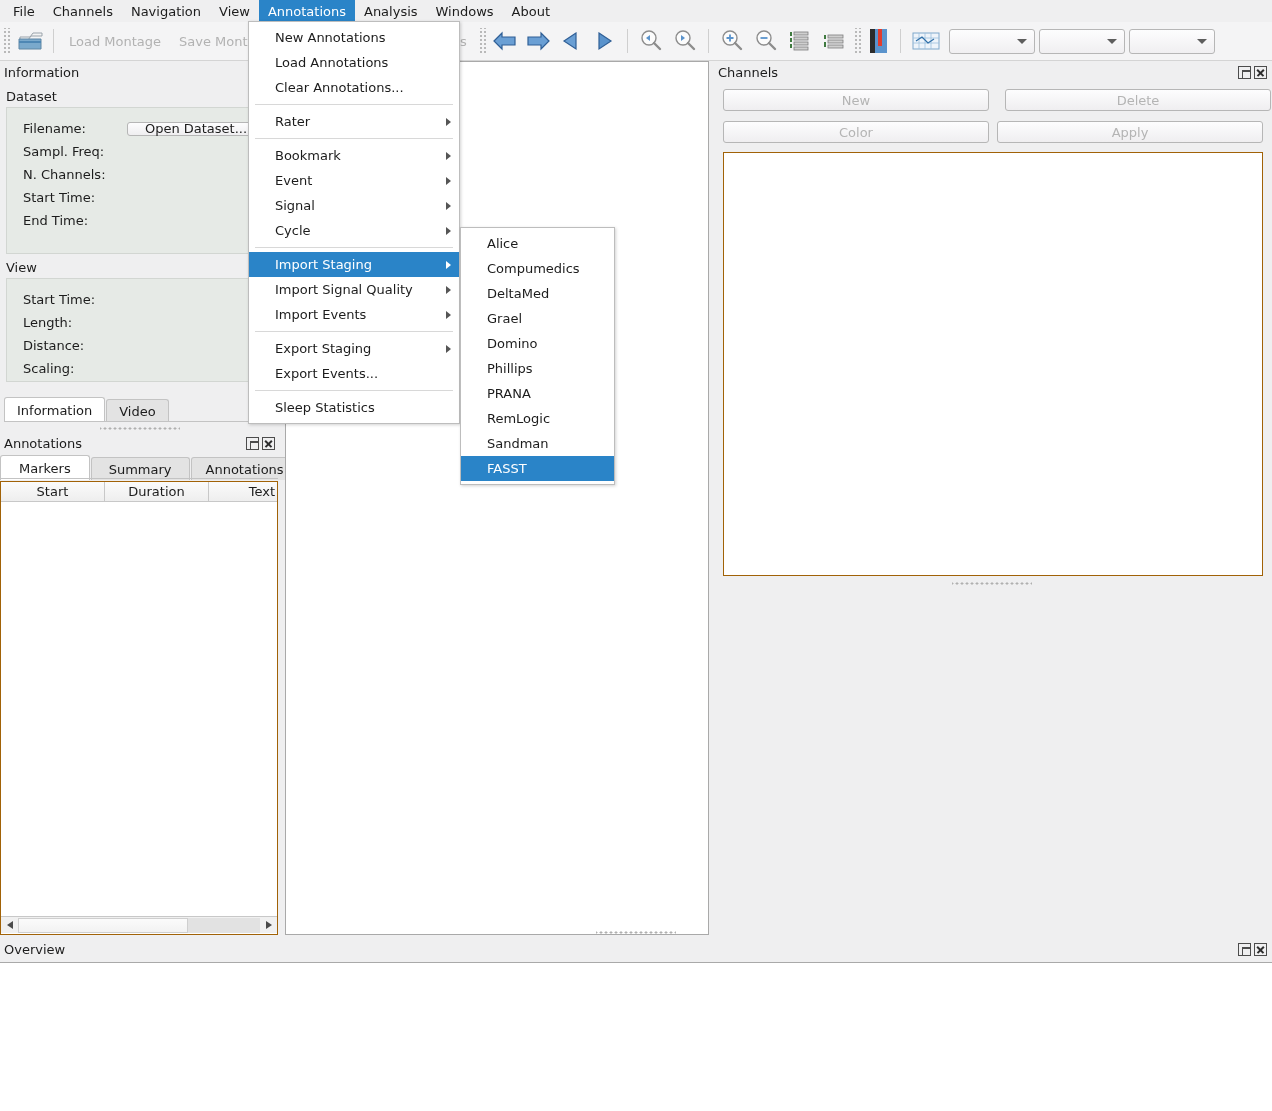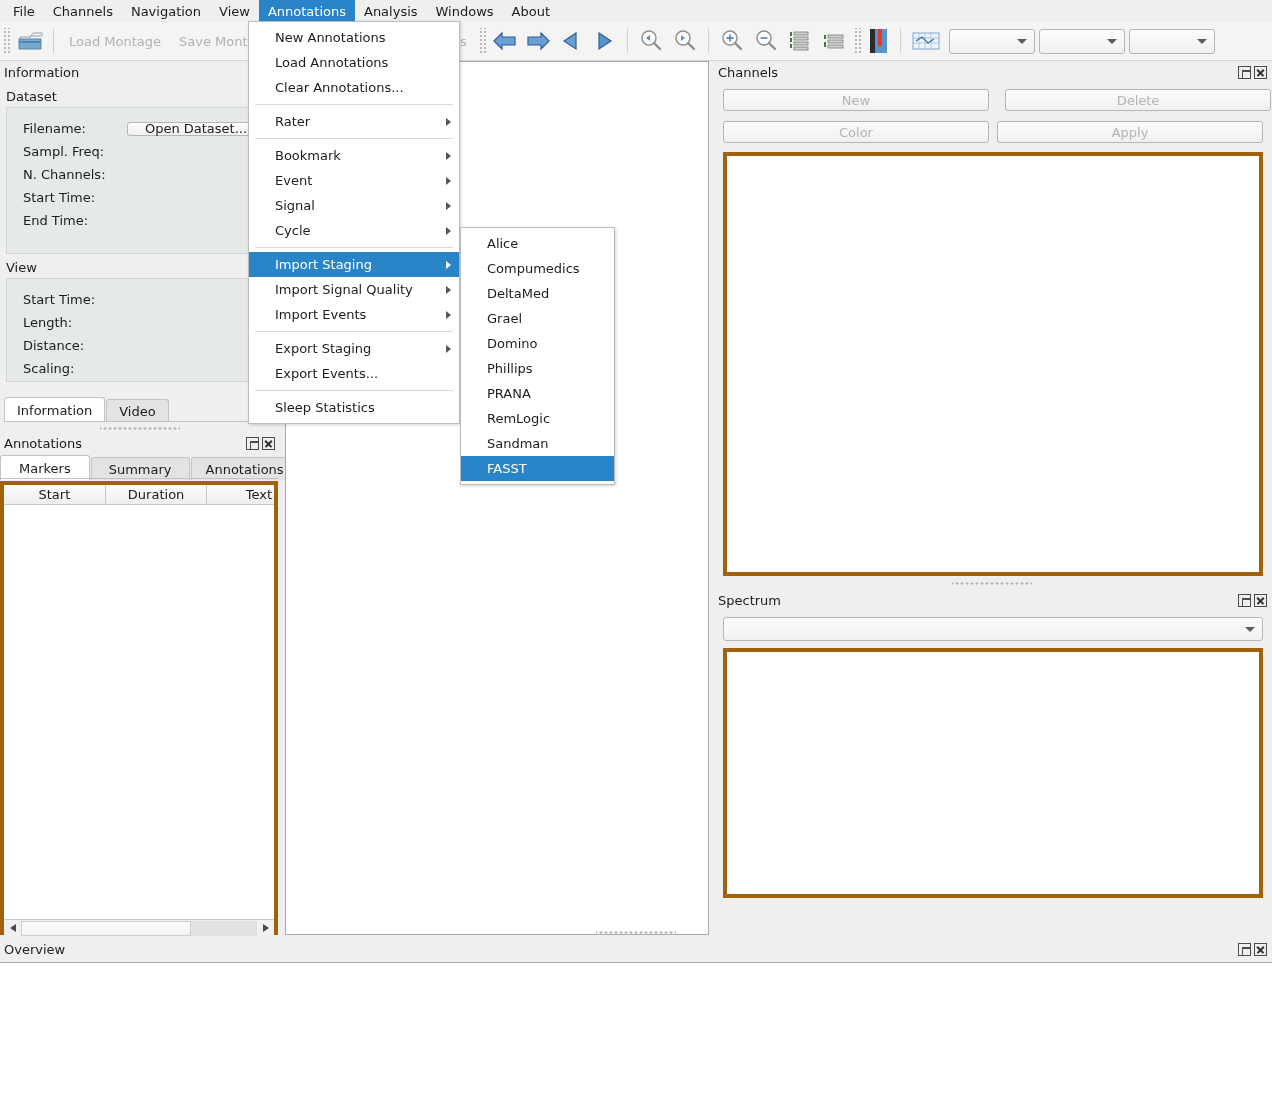--- a/index.html
+++ b/index.html
@@ -102,21 +102,21 @@
   .push-btn.disabled { color: #b4b4b4; }
 
   .tabbar { display: flex; align-items: flex-end; height: 25px; padding-left: 4px; }
   .tab {
     height: 23px; padding: 0 12px; display: flex; align-items: center;
     font-size: 13px; border: 1px solid #c3c3c3; border-bottom: none;
     border-radius: 3px 3px 0 0; background: #e3e3e3; margin-right: 1px;
   }
   .tab.selected { background: #ffffff; height: 25px; }
 
-  .list-box { background: #ffffff; border: 4px solid #a16207; }
+  .list-box { background: #ffffff; border: 1px solid #a16207; }
   .table-head { display: flex; height: 20px; background: linear-gradient(#fbfbfb,#eeeeee); border-bottom: 1px solid #c8c8c8; }
   .th { font-size: 13px; display:flex; align-items:center; justify-content:center; border-right: 1px solid #c8c8c8; }
   .th:last-child { border-right: none; }
 
   .hscroll { height: 17px; background: #f0f0f0; border-top: 1px solid #c8c8c8; display: flex; align-items: center; }
   .sb-arrow { width: 17px; height: 15px; display:flex; align-items:center; justify-content:center; }
   .sb-tri-l { width:0;height:0;border-top:4px solid transparent;border-bottom:4px solid transparent;border-right:6px solid #4a4a4a; }
   .sb-tri-r { width:0;height:0;border-top:4px solid transparent;border-bottom:4px solid transparent;border-left:6px solid #4a4a4a; }
   .sb-track { flex:1; height:15px; background:#e2e2e2; position:relative; }
   .sb-thumb { position:absolute; left:0; top:0; height:15px; background: linear-gradient(#fbfbfb,#f2f2f2); border:1px solid #cfcfcf; }
@@ -420,35 +420,20 @@
       <div style="position:absolute;left:9px;top:60px;display:flex;gap:8px">
         <div class="push-btn disabled" style="width:266px;height:22px">Color</div>
         <div class="push-btn disabled" style="width:266px;height:22px">Apply</div>
       </div>
 
       <div class="list-box" style="position:absolute;left:9px;top:91px;width:540px;height:424px"></div>
     </div>
 
     <div class="grip-dots-h" style="position:absolute;left:238px;top:518px;width:80px"></div>
 
-    <div style="position:absolute;left:0;top:528px;width:558px;height:346px">
-      <div class="dock-title">
-        <span>Spectrum</span>
-        <span class="spacer"></span>
-        <span class="dock-btns">
-          <span class="dock-ico float"></span>
-          <span class="dock-ico close"></span>
-        </span>
-      </div>
-      <div class="combo" style="position:absolute;left:9px;top:28px;width:540px;height:24px">
-        <span style="flex:1;font-size:12px;padding-left:6px"></span>
-        <span class="caret"></span>
-      </div>
-      <div class="list-box" style="position:absolute;left:9px;top:59px;width:540px;height:250px"></div>
-    </div>
   </div>
 
   <div id="overview">
     <div class="grip-dots-h" style="position:absolute;left:596px;top:-10px;width:80px"></div>
     <div class="dock-title" style="position:absolute;left:0;top:0;width:1272px">
       <span>Overview</span>
       <span class="spacer"></span>
       <span class="dock-btns">
         <span class="dock-ico float"></span>
         <span class="dock-ico close"></span>

